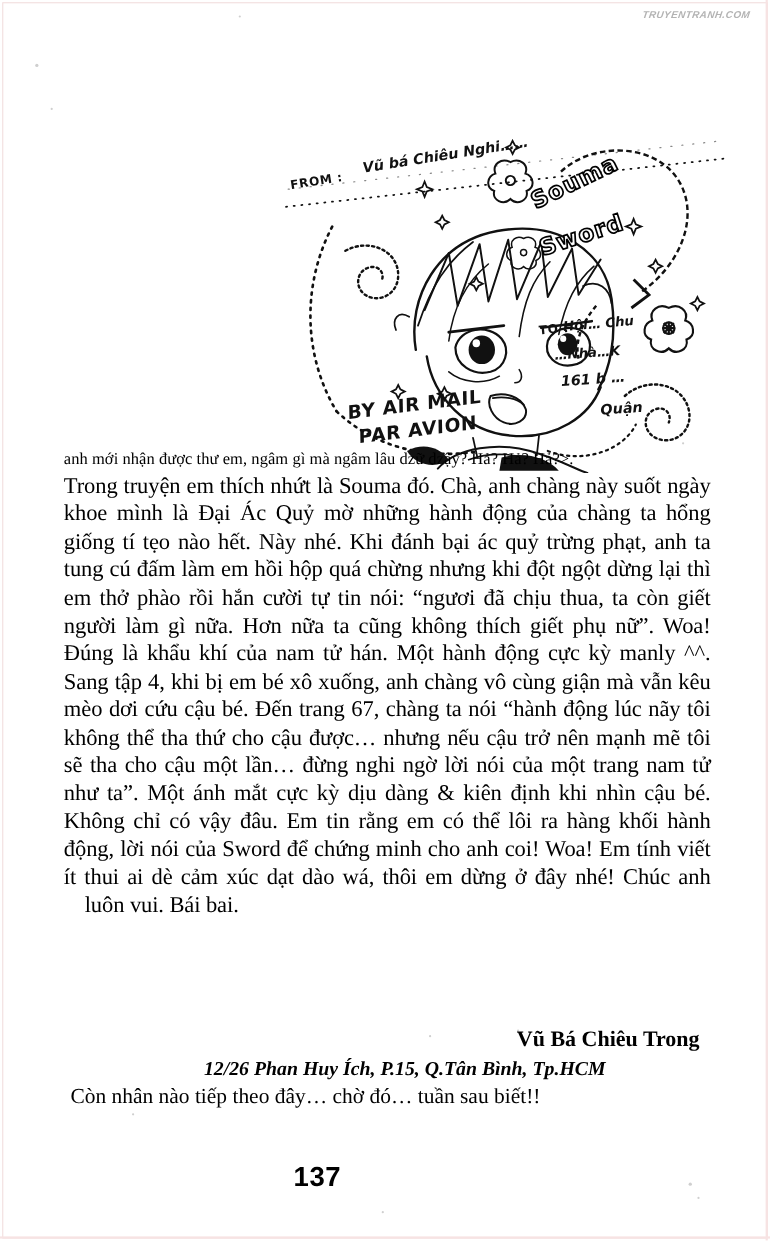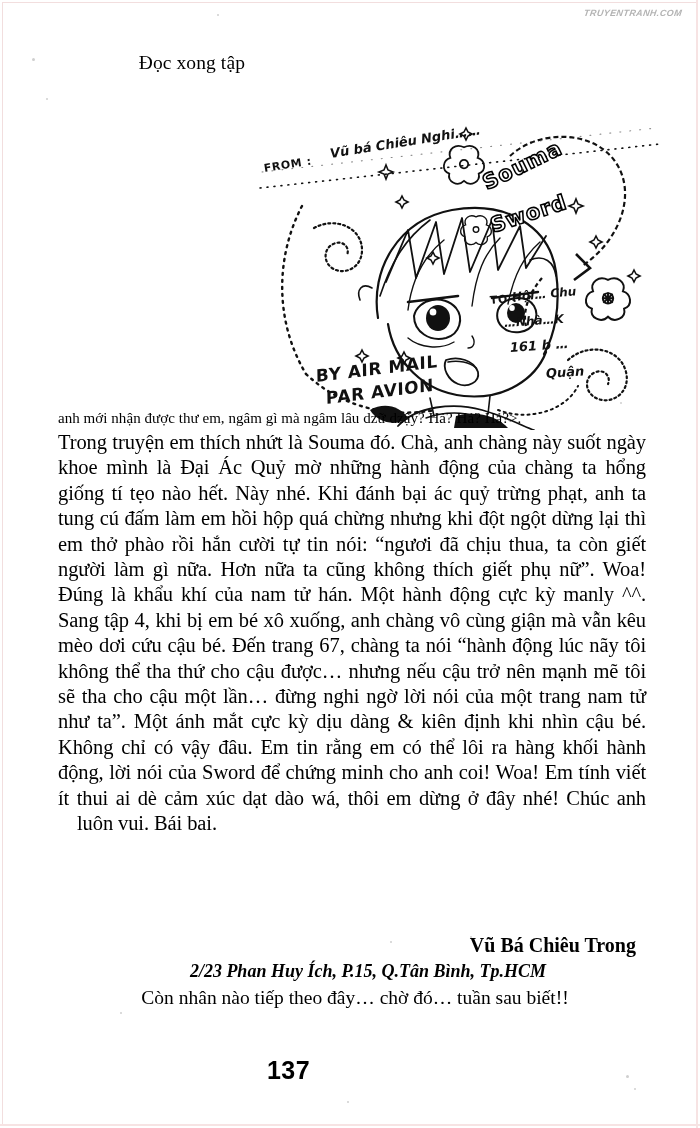--- a/index.html
+++ b/index.html
@@ -270,21 +270,20 @@
   .sig-addr {
     font-size: 18px;
     font-style: italic;
     font-weight: bold;
     text-align: center;
     line-height: 26px;
     padding-left: 32px;
   }
   .sig-teaser {
     font-size: 19.5px;
-    text-align: center;
     line-height: 28px;
     padding-left: 6px;
   }
 
   
   .page-number {
     position: absolute;
     left: 0;
     top: 1056px;
     width: 577px;
@@ -321,21 +320,21 @@
   <div class="speck" style="left:626px;top:1075px;width:3px;height:3px;"></div>
   <div class="speck" style="left:634px;top:1088px;width:2px;height:2px;"></div>
   <div class="speck" style="left:347px;top:1101px;width:2px;height:2px;"></div>
   <div class="speck" style="left:120px;top:1012px;width:2px;height:2px;"></div>
 
   <div class="watermark">TRUYENTRANH.COM</div>
 
   <div class="top-section">
 
     <div class="intro-col">
-      <span class="first-line">Đọc xong tập</span>
+      
     </div>
 
     <div class="illustration">
       <svg width="420" height="320" viewBox="0 0 420 320" xmlns="http://www.w3.org/2000/svg" aria-hidden="true">
         <g fill="none" stroke="#111" stroke-width="1.4" stroke-linecap="round" stroke-linejoin="round">
 
           <path d="M2 78 L402 34" stroke-dasharray="1 6" stroke-width="1.6"></path>
           <path d="M4 62 L398 18" stroke-dasharray="1 9" stroke-width="1.1" opacity="0.5"></path>
 
           <path d="M44 96 C16 150 18 214 48 264" stroke-dasharray="2 5" stroke-width="2.4"></path>
@@ -451,19 +450,19 @@
 
   </div>
 
   <div class="body-copy">
     <div class="body-lead">anh mới nhận được thư em, ngâm gì mà ngâm lâu dzữ dzậy? Hả? Hả? Hả?&gt;.</div>
     <div class="body-main"><span>Trong truyện em thích nhứt là Souma đó. Chà, anh chàng này suốt ngày khoe mình là Đại Ác Quỷ mờ những hành động của chàng ta hổng giống tí tẹo nào hết. Này nhé. Khi đánh bại ác quỷ trừng phạt, anh ta tung cú đấm làm em hồi hộp quá chừng nhưng khi đột ngột dừng lại thì em thở phào rồi hắn cười tự tin nói: “ngươi đã chịu thua, ta còn giết người làm gì nữa. Hơn nữa ta cũng không thích giết phụ nữ”. Woa! Đúng là khẩu khí của nam tử hán. Một hành động cực kỳ manly ^^. Sang tập 4, khi bị em bé xô xuống, anh chàng vô cùng giận mà vẫn kêu mèo dơi cứu cậu bé. Đến trang 67, chàng ta nói “hành động lúc nãy tôi không thể tha thứ cho cậu được… nhưng nếu cậu trở nên mạnh mẽ tôi sẽ tha cho cậu một lần… đừng nghi ngờ lời nói của một trang nam tử như ta”. Một ánh mắt cực kỳ dịu dàng &amp; kiên định khi nhìn cậu bé. Không chỉ có vậy đâu. Em tin rằng em có thể lôi ra hàng khối hành động, lời nói của Sword để chứng minh cho anh coi! Woa! Em tính viết ít thui ai dè cảm xúc dạt dào wá, thôi em dừng ở đây nhé! Chúc anh</span><span class="last-line">luôn vui. Bái bai.</span></div>
   </div>
 
   <div class="signature">
     <div class="sig-name">Vũ Bá Chiêu Trong</div>
-    <div class="sig-addr">2/23 Phan Huy Ích, P.15, Q.Tân Bình, Tp.HCM</div>
+    <div class="sig-addr">12/26 Phan Huy Ích, P.15, Q.Tân Bình, Tp.HCM</div>
     <div class="sig-teaser">Còn nhân nào tiếp theo đây… chờ đó… tuần sau biết!!</div>
   </div>
 
   <div class="page-number">137</div>
 
 </div>
 
 </body></html>

